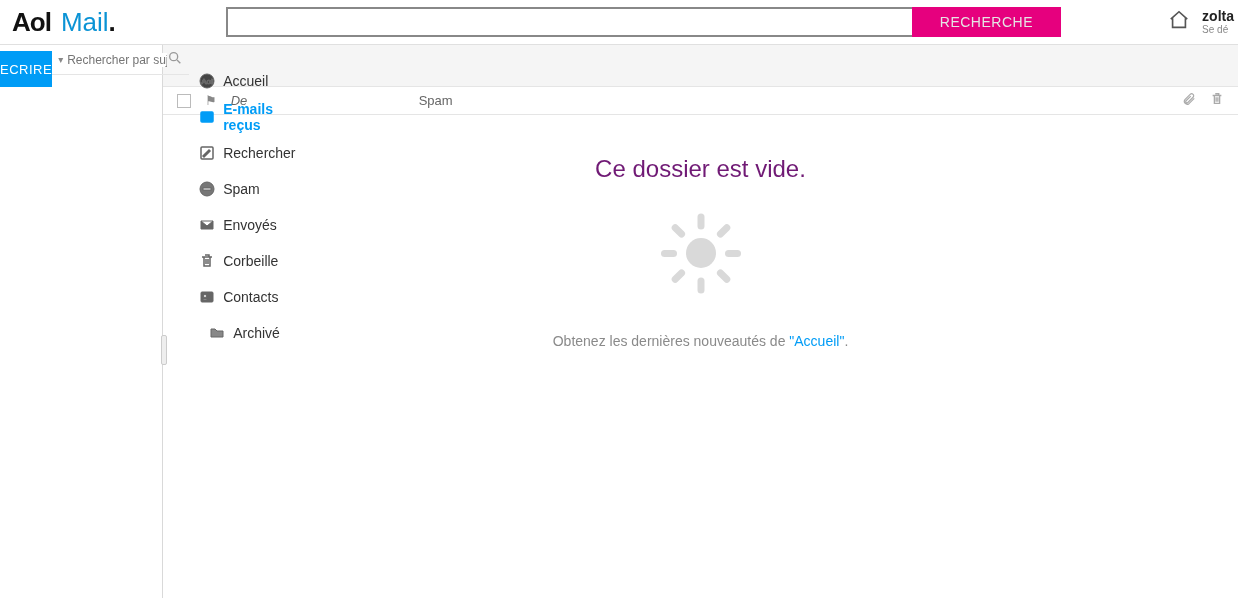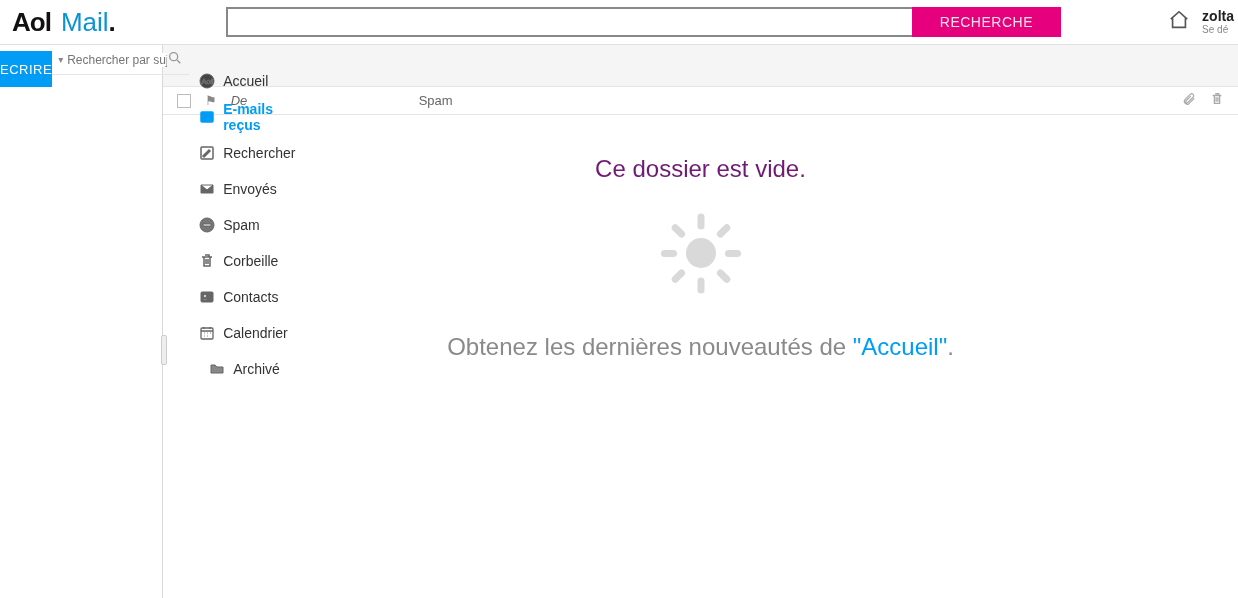--- a/index.html
+++ b/index.html
@@ -51,21 +51,21 @@
   .column-header .ch-from { width: 188px; font-style: italic; }
   .column-header .ch-subject { flex: 1; }
   .column-header .ch-attach { margin-right: 14px; color: #aaa; }
   .column-header .ch-del { color: #aaa; }
   
   .empty { text-align: center; padding-top: 40px; color: #888; }
   .empty-title { font-size: 24px; color: #701a75; margin-bottom: 20px; }
   .sun { width: 100px; height: 100px; margin: 12px auto 30px; position: relative; }
   .sun-core { width: 30px; height: 30px; background: #d9d9d9; border-radius: 50%; position: absolute; top: 35px; left: 35px; }
   .sun-ray { position: absolute; width: 16px; height: 7px; background: #d9d9d9; border-radius: 4px; top: 46.5px; left: 42px; transform-origin: 8px 3.5px; }
-  .empty-text { font-size: 24px; color: #8a8a8a; }
+  .empty-text { font-size: 14px; color: #8a8a8a; }
   .empty-text a { color: #009cf6; text-decoration: none; }
 </style>
 </head>
 <body>
 
 <div class="header">
   <div class="logo">
     <span class="logo-aol">Aol</span>
     <span class="logo-mail">Mail</span>
     <span class="logo-dot">.</span>
@@ -123,62 +123,53 @@
         <span class="icon">
             <svg viewBox="0 0 16 16" fill="none" stroke-width="1.5">
               <rect x="2" y="2" width="12" height="12" rx="1"></rect>
               <path d="M5 12 L11 6 L10 5 L4 11 Z"></path>
             </svg>
           </span>
         <span>Rechercher</span>
       </li>
       <li>
         <span class="icon">
-            <svg viewBox="0 0 16 16" fill="#666">
-              <path d="M2 4 L14 4 L8 9 Z M2 4 L2 12 L14 12 L14 4"></path>
-            </svg>
-          </span>
-        <span>Envoyés</span>
-      </li>
-      <li>
-        <span class="icon">
             <svg viewBox="0 0 16 16">
               <circle cx="8" cy="8" r="7" fill="#777"></circle>
               <rect x="4" y="7" width="8" height="2" fill="#fff"></rect>
             </svg>
           </span>
         <span>Spam</span>
+      </li>
+      <li>
+        <span class="icon">
+            <svg viewBox="0 0 16 16" fill="#666">
+              <path d="M2 4 L14 4 L8 9 Z M2 4 L2 12 L14 12 L14 4"></path>
+            </svg>
+          </span>
+        <span>Envoyés</span>
       </li>
       <li>
         <span class="icon">
             <svg viewBox="0 0 16 16" fill="none" stroke="#666" stroke-width="1.5">
               <path d="M3 4 H13 M5 4 V13 H11 V4 M6 2 H10 V4"></path>
               <path d="M7 6 V11 M9 6 V11"></path>
             </svg>
           </span>
         <span>Corbeille</span>
       </li>
       <li>
         <span class="icon">
             <svg viewBox="0 0 16 16" fill="#666">
               <rect x="2" y="3" width="12" height="10" rx="1"></rect>
               <circle cx="6" cy="7" r="1.5" fill="#fff"></circle>
               <path d="M4 11 Q6 9 8 11" fill="#fff"></path>
             </svg>
           </span>
         <span>Contacts</span>
-      </li>
-      <li>
-        <span class="icon">
-            <svg viewBox="0 0 16 16" fill="none" stroke="#666" stroke-width="1.3">
-              <rect x="2" y="3" width="12" height="11" rx="1"></rect>
-              <path d="M2 6 H14 M5 2 V4 M11 2 V4 M5 8 H5.5 M8 8 H8.5 M11 8 H11.5 M5 11 H5.5 M8 11 H8.5"></path>
-            </svg>
-          </span>
-        <span>Calendrier</span>
       </li>
       <li class="subfolder">
         <span class="icon">
             <svg viewBox="0 0 16 16" fill="#888">
               <path d="M2 4 H6 L8 6 H14 V12 H2 Z"></path>
             </svg>
           </span>
         <span>Archivé</span>
       </li>
     </ul>

